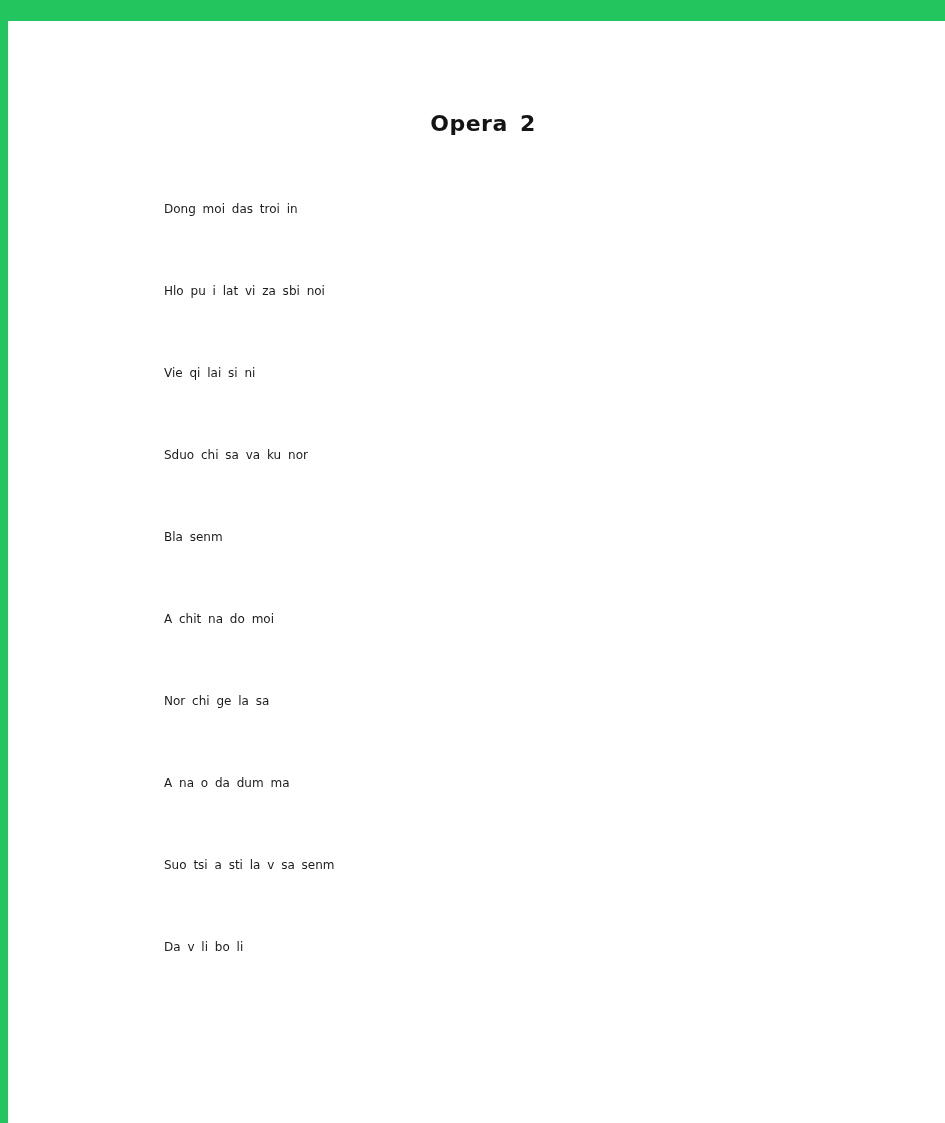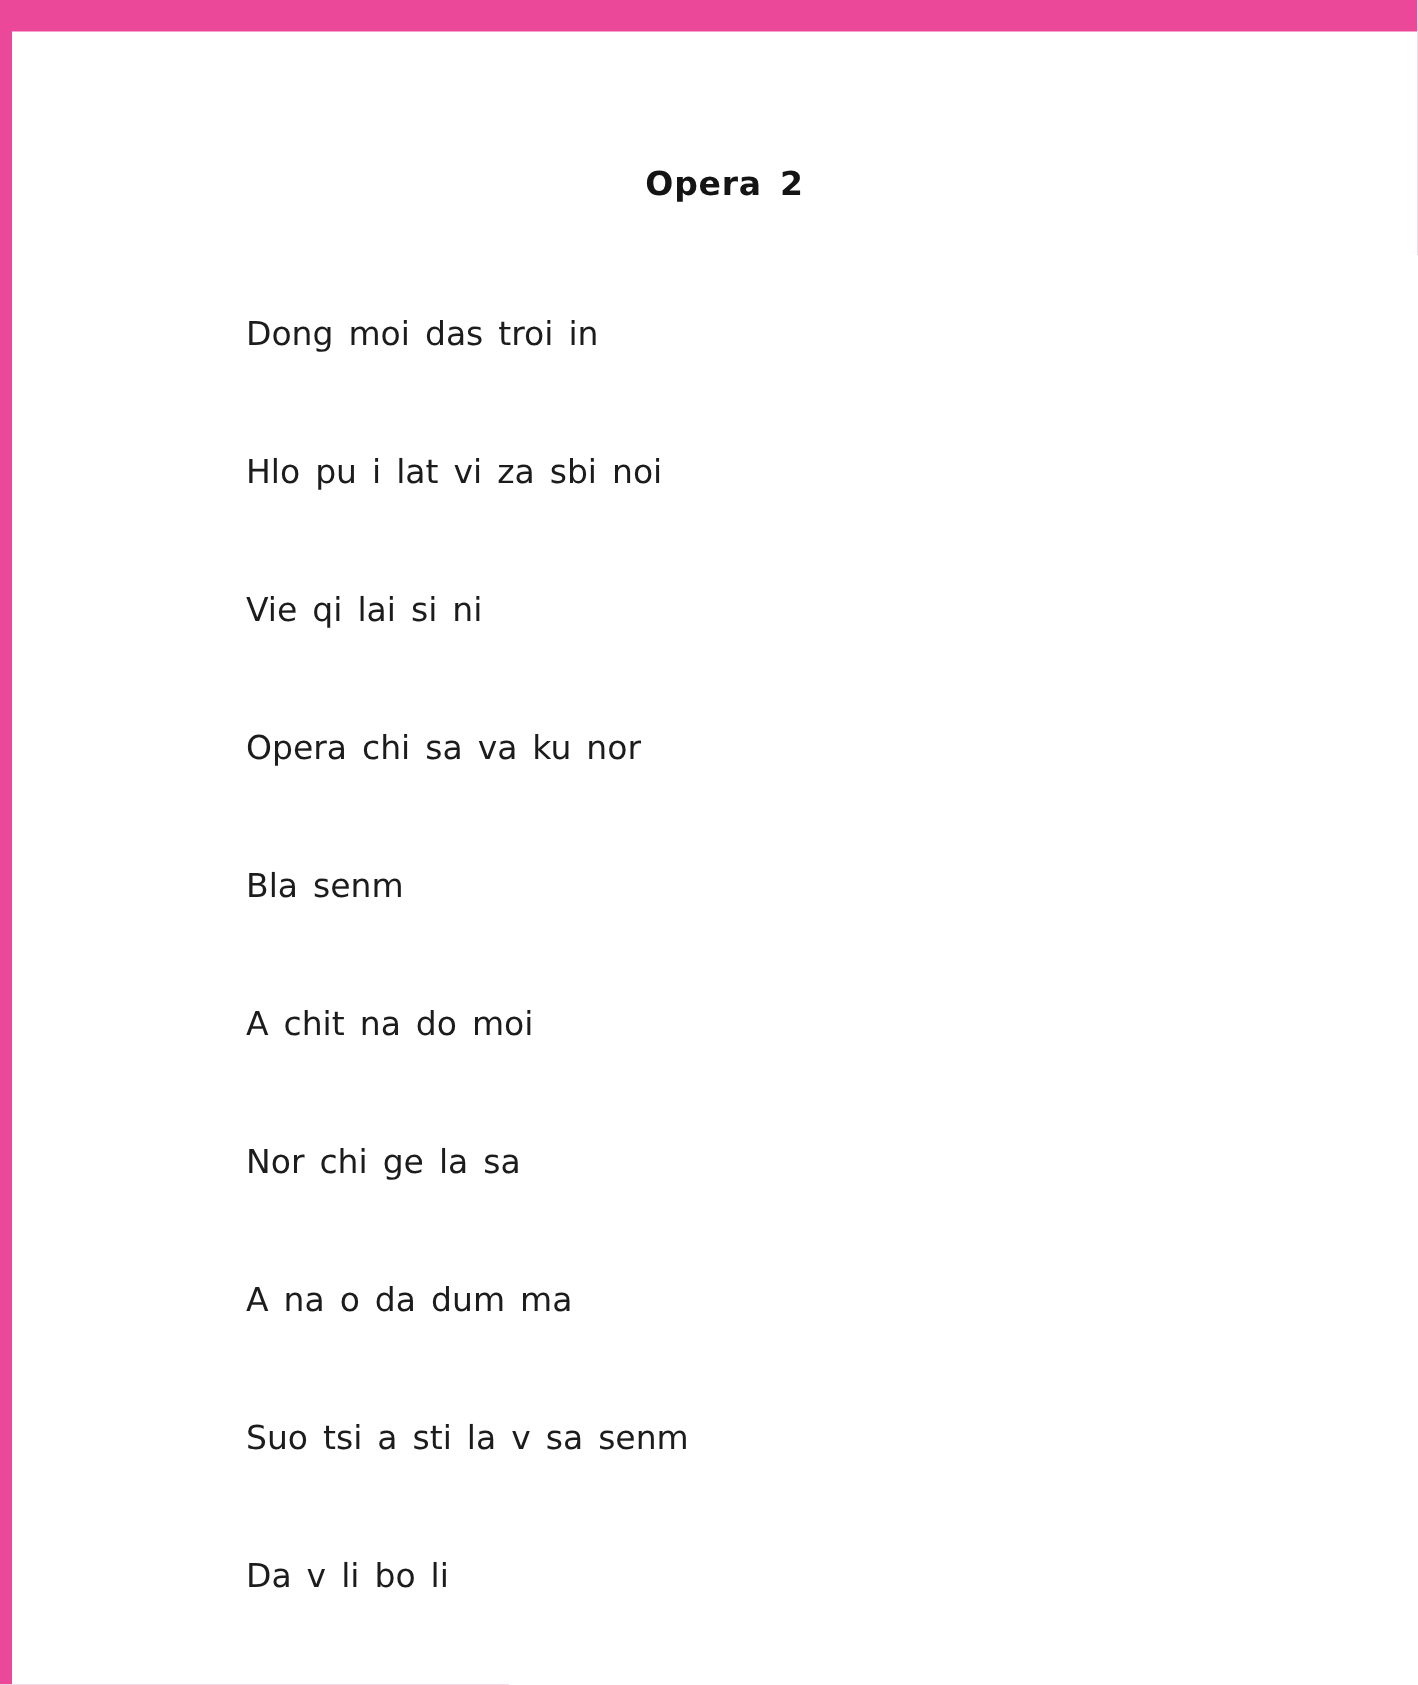--- a/index.html
+++ b/index.html
@@ -11,21 +11,21 @@
     height: 1123px;
     background: #f4f4f4;
     font-family: "DejaVu Sans", sans-serif;
     overflow: hidden;
   }
 
   #viewport {
     position: relative;
     width: 945px;
     height: 1123px;
-    background: #ec4899;
+    background: #22c55e;
   }
 
   
   #page {
     position: absolute;
     left: 8px;
     top: 21px;
     width: 937px;
     height: 1102px;
     background: #ffffff;
@@ -55,21 +55,21 @@
 
   .verse {
     position: absolute;
     left: 156px;
     top: 170px;
     width: 720px;
   }
 
   .verse-line {
     font-family: "DejaVu Sans", sans-serif;
-    font-size: 22px;
+    font-size: 12px;
     font-weight: normal;
     color: #1c1c1c;
     line-height: 1;
     height: 70px;
     word-spacing: 3px;
     white-space: nowrap;
   }
 </style>
 </head>
 <body>
@@ -77,21 +77,21 @@
 <div id="viewport">
   <div id="page">
     <div id="page-inner">
 
       <h1 class="doc-title">Opera 2</h1>
 
       <div class="verse">
         <p class="verse-line">Dong moi das troi in</p>
         <p class="verse-line">Hlo pu i lat vi za sbi noi</p>
         <p class="verse-line">Vie qi lai si ni</p>
-        <p class="verse-line">Opera chi sa va ku nor</p>
+        <p class="verse-line">Sduo chi sa va ku nor</p>
         <p class="verse-line">Bla senm</p>
         <p class="verse-line">A chit na do moi</p>
         <p class="verse-line">Nor chi ge la sa</p>
         <p class="verse-line">A na o da dum ma</p>
         <p class="verse-line">Suo tsi a sti la v sa senm</p>
         <p class="verse-line">Da v li bo li</p>
 
       </div>
 
     </div>

